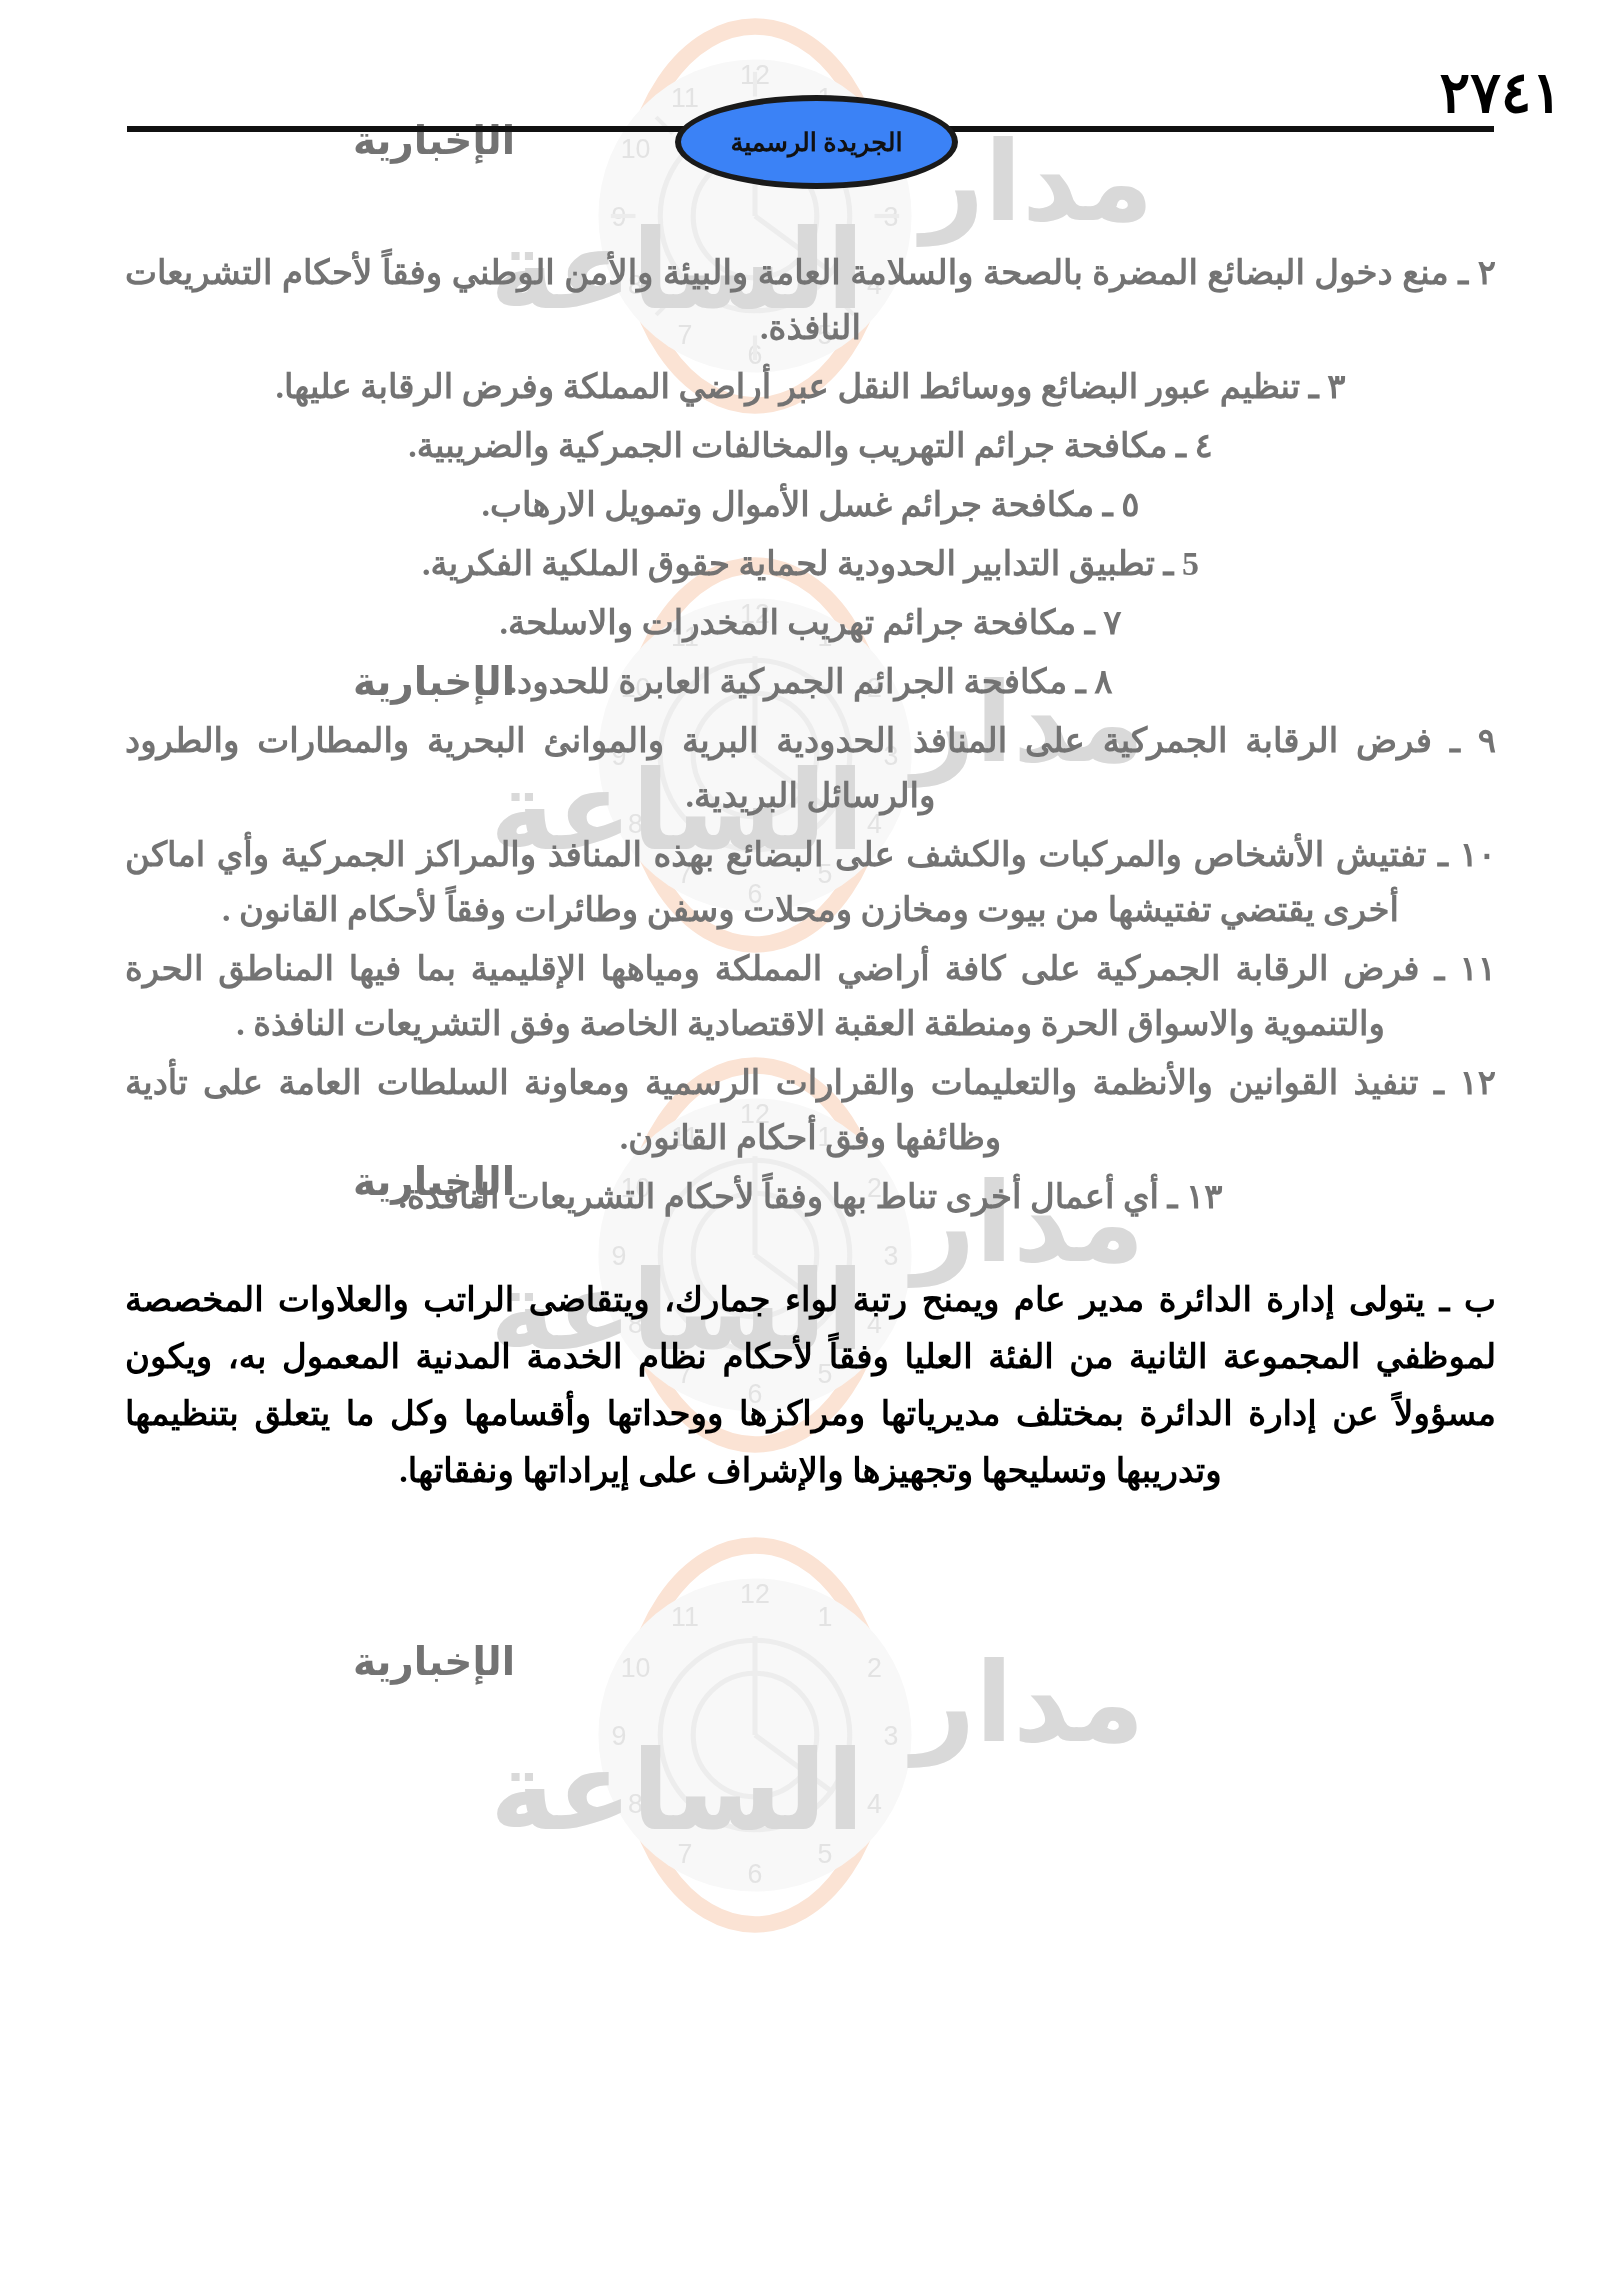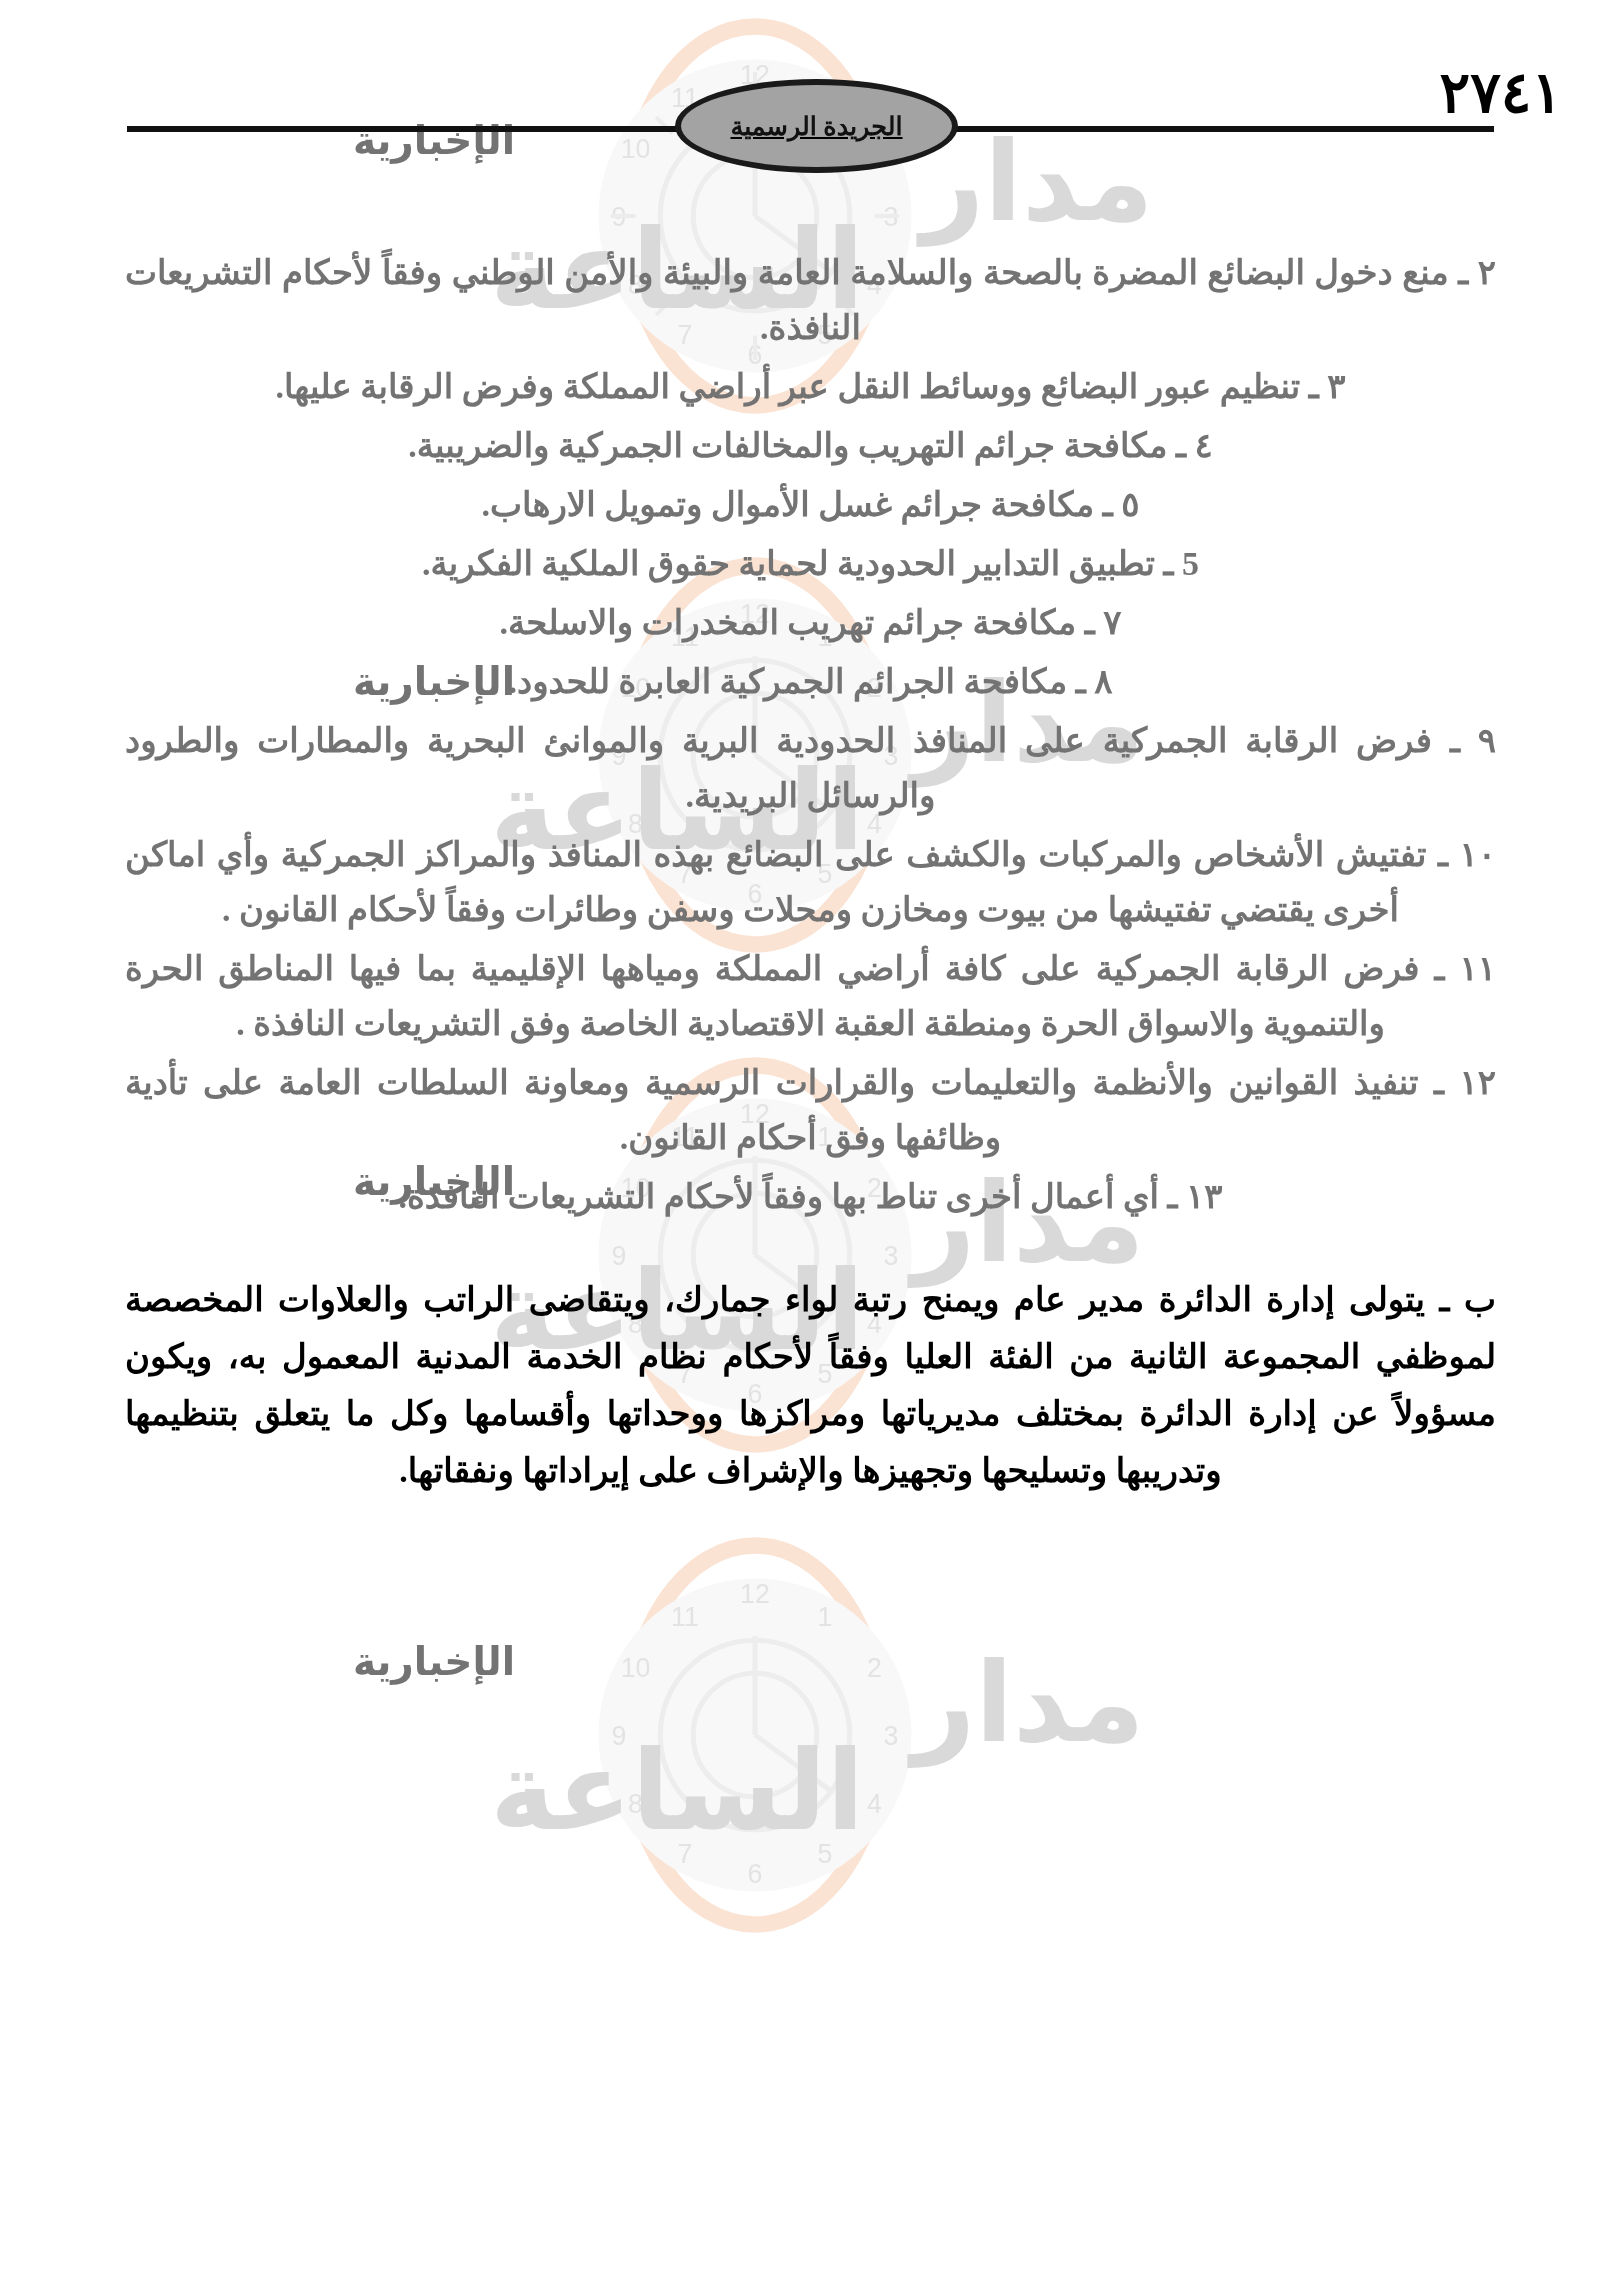--- a/index.html
+++ b/index.html
@@ -94,30 +94,29 @@
     position: absolute;
     left: 127px;
     right: 127px;
     top: 67px;
     height: 5.9px;
     background: #111111;
   }
   .oval {
     position: absolute;
     left: 675px;
-    top: 20px;
+    top: 36px;
     width: 271px;
     height: 82px;
     border: 6.9px solid #1a1a1a;
     border-radius: 50% / 50%;
-    background: #a3a3a3;
+    background: #3b82f6;
     display: flex;
     align-items: center;
     justify-content: center;
-    text-decoration: underline;
   }
   .oval-label {
     font-family: "Liberation Serif", "DejaVu Serif", serif;
     font-weight: bold;
     font-size: 25.5px;
     color: #111;
     white-space: nowrap;
   }
 
   

